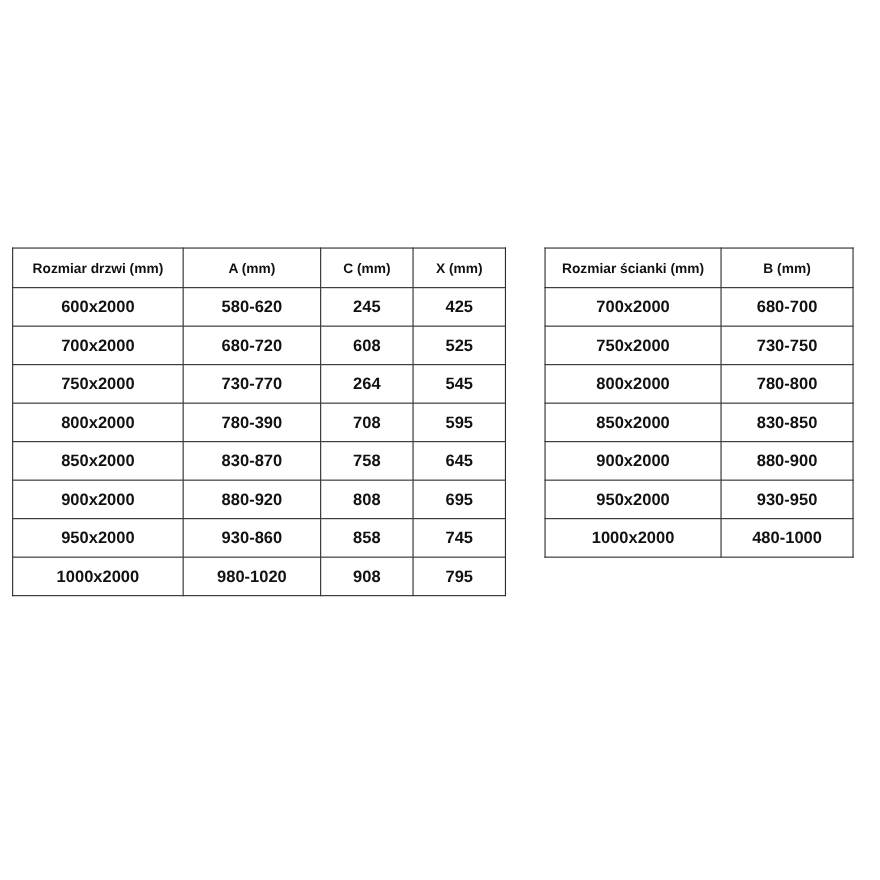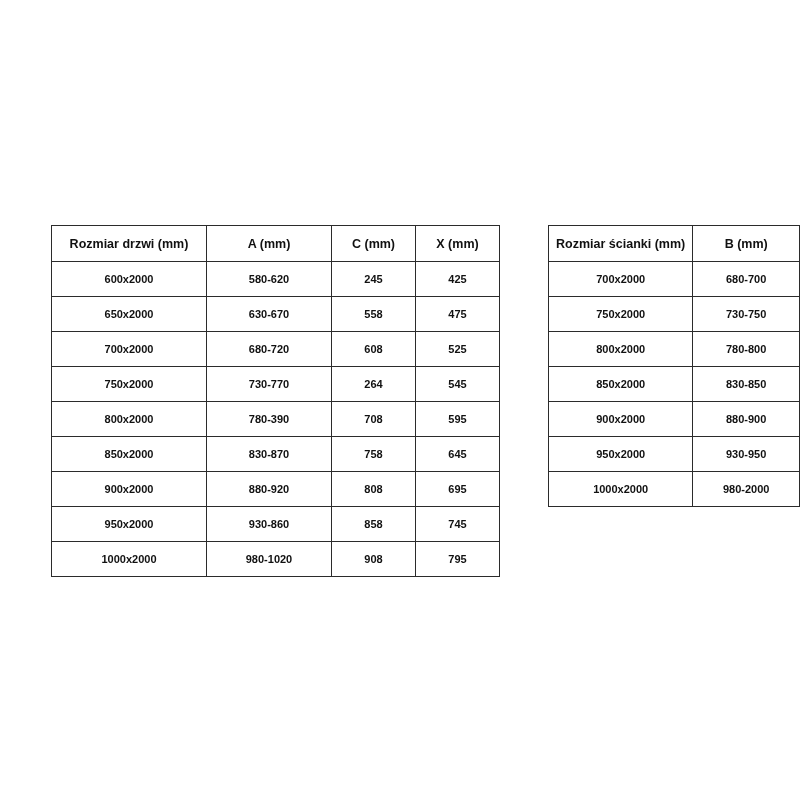--- a/index.html
+++ b/index.html
@@ -16,39 +16,38 @@
   }
   .sheet {
     position: absolute;
     left: 0;
     top: 0;
     width: 800px;
     height: 800px;
   }
   .table-wrap {
     position: absolute;
-    margin-left: 40px;
   }
   #doors-table-wrap {
     left: 11px;
     top: 225px;
   }
   #walls-table-wrap {
-    left: 508px;
+    left: 495px;
     top: 225px;
   }
   table.spec {
     border-collapse: collapse;
     table-layout: fixed;
   }
   table.spec td, table.spec th {
     border: 1px solid #2b2b2b;
     text-align: center;
     vertical-align: middle;
-    font-size: 11px;
+    font-size: 15px;
     color: #111111;
     padding: 0;
     height: 34px;
     font-weight: normal;
   }
   table.spec thead th {
     font-weight: bold;
     font-size: 12.5px;
     height: 35px;
   }
@@ -87,26 +86,20 @@
           <th>C (mm)</th>
           <th>X (mm)</th>
         </tr>
       </thead>
       <tbody>
         <tr>
           <td class="first-col">600x2000</td>
           <td>580-620</td>
           <td>245</td>
           <td>425</td>
-        </tr>
-        <tr>
-          <td class="first-col">650x2000</td>
-          <td>630-670</td>
-          <td>558</td>
-          <td>475</td>
         </tr>
         <tr>
           <td class="first-col">700x2000</td>
           <td>680-720</td>
           <td>608</td>
           <td>525</td>
         </tr>
         <tr>
           <td class="first-col">750x2000</td>
           <td>730-770</td>
@@ -179,19 +172,19 @@
         <tr>
           <td class="first-col">900x2000</td>
           <td>880-900</td>
         </tr>
         <tr>
           <td class="first-col">950x2000</td>
           <td>930-950</td>
         </tr>
         <tr>
           <td class="first-col">1000x2000</td>
-          <td>980-2000</td>
+          <td>480-1000</td>
         </tr>
       </tbody>
     </table>
   </div>
 
 </div>
 
 </body></html>

